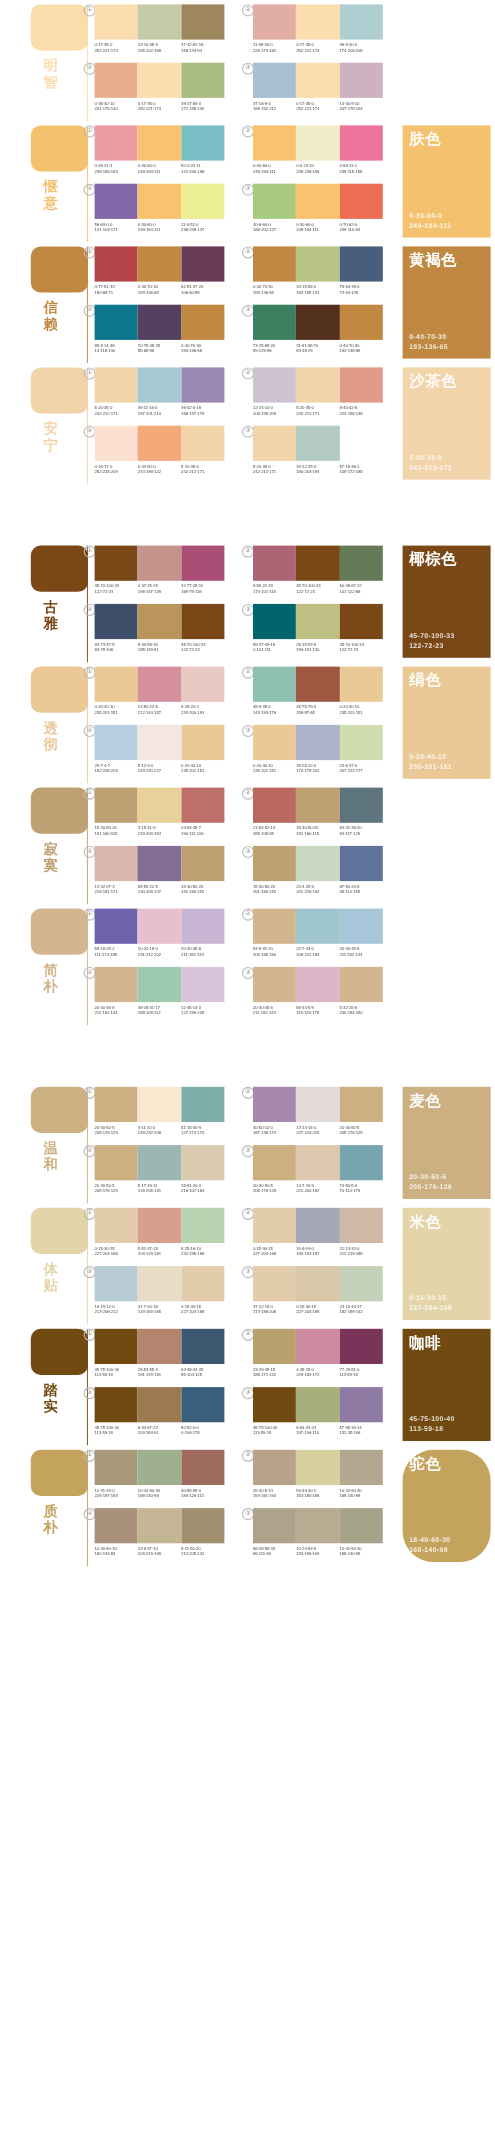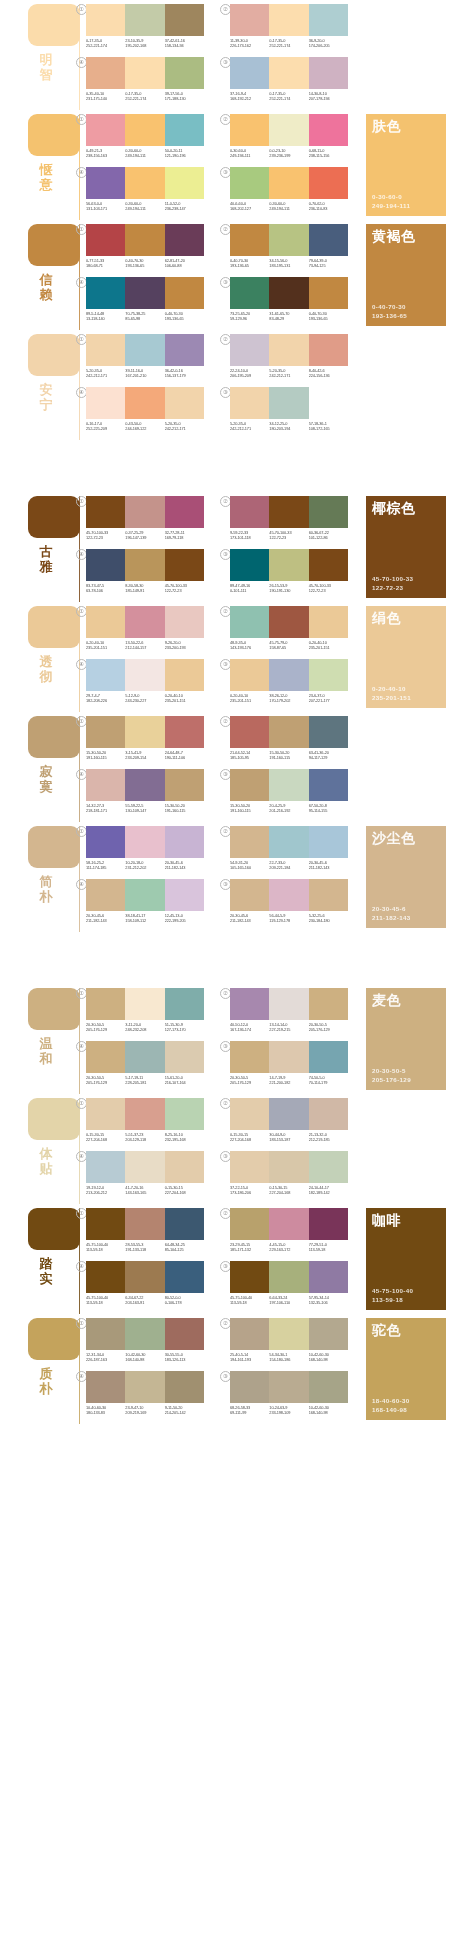--- a/index.html
+++ b/index.html
@@ -441,20 +441,27 @@
                 <b>34-12-25-0</b>
                 <b>180-203-194</b>
               </div>
               <div class="cd">
                 <b>57-18-36-1</b>
                 <b>108-172-165</b>
               </div>
             </div>
           </div>
         </div>
+        <div class="namepanel light" style="background: rgb(242, 212, 171);">
+          <div class="nm" style="opacity: 0.93;">沙茶色</div>
+          <div class="vals">
+            <b>5-20-35-0</b>
+            <b>242-212-171</b>
+          </div>
+        </div>
       </div>
     </div>
     <div class="gap"></div>
     <div class="group">
       <div class="block">
         <div class="left-col">
           <div class="main-chip" style="background: rgb(122, 72, 23);"></div>
           <div class="vline" style="background: rgb(122, 72, 23); opacity: 0.85;"></div>
           <div class="mood" style="color: rgb(122, 72, 23);">
             <span>古</span>
@@ -858,27 +865,20 @@
                 <b>56-44-5-9</b>
                 <b>119-129-178</b>
               </div>
               <div class="cd">
                 <b>5-32-25-6</b>
                 <b>230-184-180</b>
               </div>
             </div>
           </div>
         </div>
-        <div class="namepanel light" style="background: rgb(211, 182, 143);">
-          <div class="nm" style="opacity: 0.93;">沙尘色</div>
-          <div class="vals">
-            <b>20-30-45-6</b>
-            <b>211-182-143</b>
-          </div>
-        </div>
       </div>
     </div>
     <div class="gap"></div>
     <div class="group">
       <div class="block">
         <div class="left-col">
           <div class="main-chip" style="background: rgb(205, 176, 129);"></div>
           <div class="vline" style="background: rgb(205, 176, 129); opacity: 0.85;"></div>
           <div class="mood" style="color: rgb(205, 176, 129);">
             <span>温</span>
@@ -1075,20 +1075,27 @@
                 <b>0-15-30-15</b>
                 <b>227-204-168</b>
               </div>
               <div class="cd">
                 <b>24-10-44-17</b>
                 <b>182-189-142</b>
               </div>
             </div>
           </div>
         </div>
+        <div class="namepanel light" style="background: rgb(227, 212, 169);">
+          <div class="nm" style="opacity: 0.93;">米色</div>
+          <div class="vals">
+            <b>0-15-30-15</b>
+            <b>227-204-168</b>
+          </div>
+        </div>
       </div>
       <div class="block">
         <div class="left-col">
           <div class="main-chip" style="background: rgb(113, 74, 18);"></div>
           <div class="vline" style="background: rgb(113, 74, 18); opacity: 0.85;"></div>
           <div class="mood" style="color: rgb(113, 74, 18);">
             <span>踏</span>
             <span>实</span>
           </div>
         </div>
@@ -1282,21 +1289,21 @@
                 <b>10-24-63-9</b>
                 <b>233-198-109</b>
               </div>
               <div class="cd">
                 <b>10-42-60-30</b>
                 <b>168-140-98</b>
               </div>
             </div>
           </div>
         </div>
-        <div class="namepanel light" style="background: rgb(196, 163, 92);">
+        <div class="namepanel light" style="background: rgb(196, 163, 92); border-radius: 28px;">
           <div class="nm" style="opacity: 0.93;">驼色</div>
           <div class="vals">
             <b>18-40-60-30</b>
             <b>168-140-98</b>
           </div>
         </div>
       </div>
     </div>
   </div>
 

